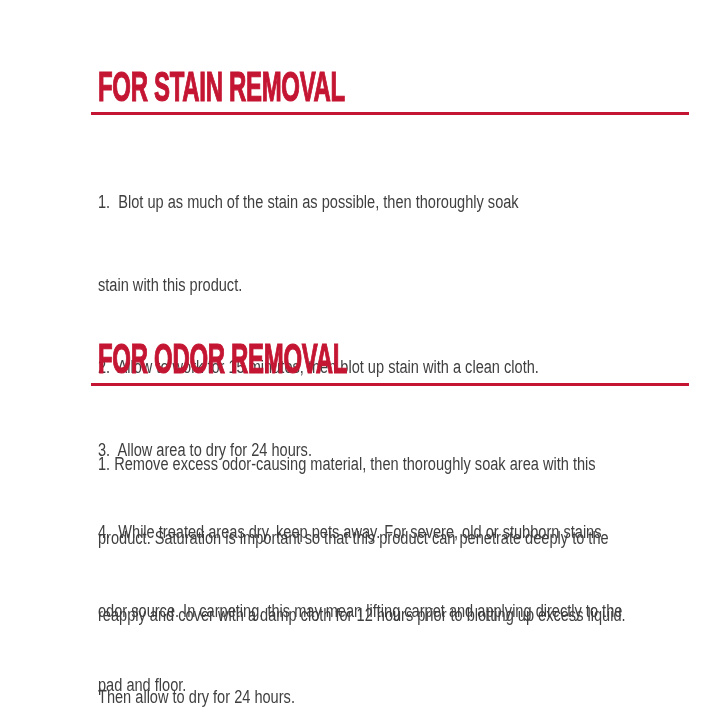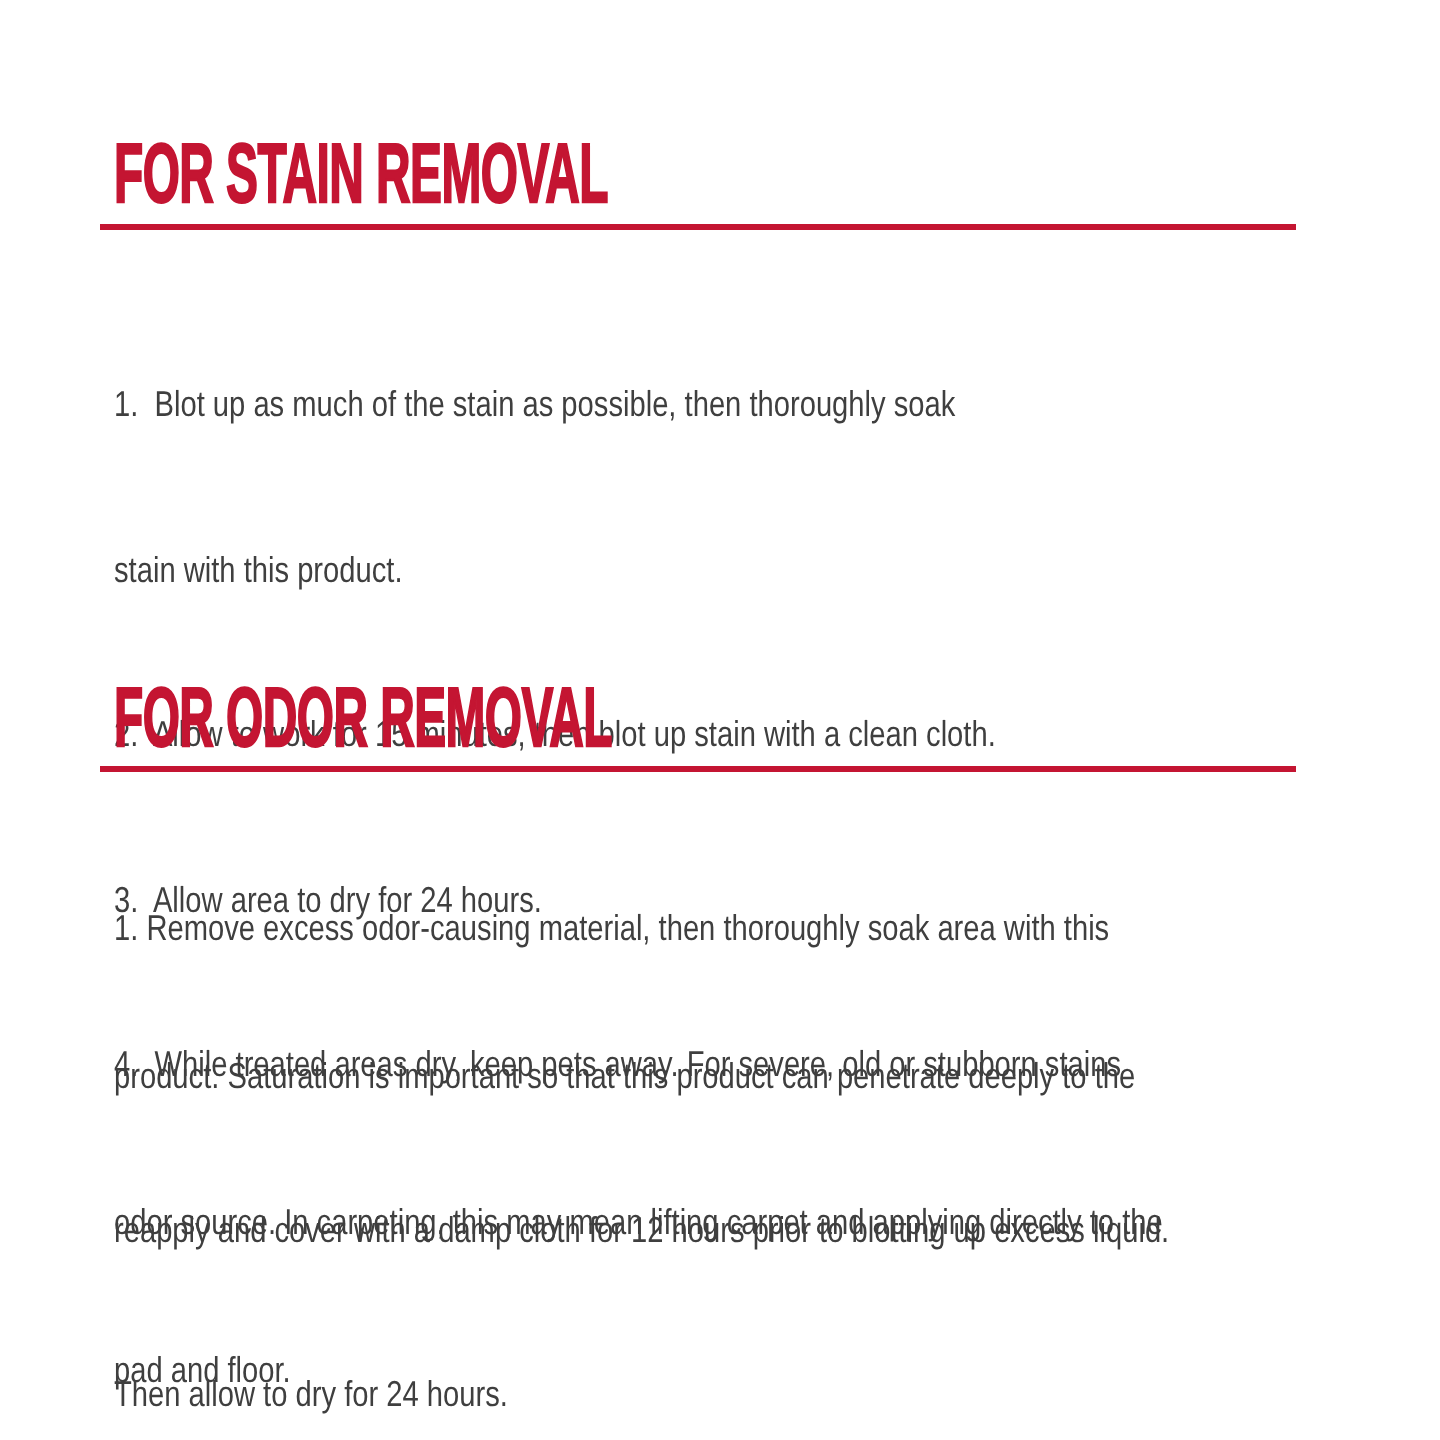--- a/index.html
+++ b/index.html
@@ -7,20 +7,21 @@
     padding: 0;
     background: #ffffff;
   }
   .page {
     position: relative;
     width: 648px;
     height: 720px;
     background: #ffffff;
     overflow: hidden;
     font-family: "Liberation Sans", sans-serif;
+    margin-left: 41px;
   }
   .section-heading {
     position: absolute;
     left: 57px;
     margin: 0;
     font-family: "Liberation Sans", sans-serif;
     font-weight: bold;
     font-size: 42px;
     line-height: 42px;
     letter-spacing: -0.5px;

